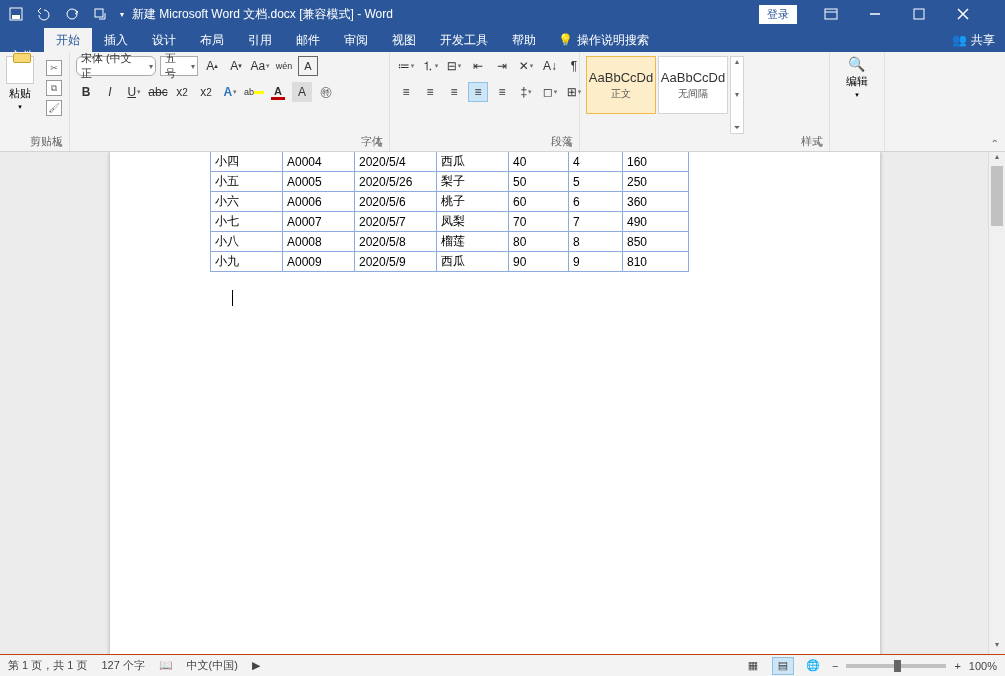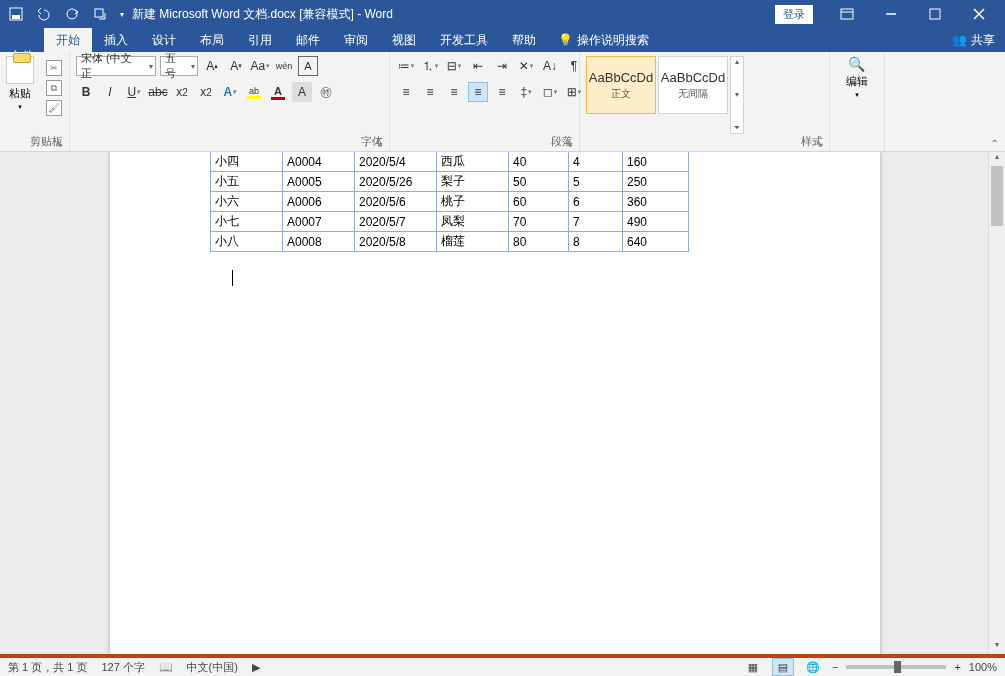--- a/index.html
+++ b/index.html
@@ -2,21 +2,21 @@
 <html><head>
 <meta charset="utf-8">
 <style>
 * { margin: 0; padding: 0; box-sizing: border-box; font-family: "Microsoft YaHei", sans-serif; }
 body { background: #fff; width: 1005px; height: 676px; overflow: hidden; position: relative; }
 
 .titlebar { background: #2b579a; height: 28px; display: flex; align-items: center; color: #fff; font-size: 12px; }
 .qat { display: flex; align-items: center; gap: 12px; padding: 0 8px; }
 .qat .ico { width: 16px; height: 16px; display: flex; align-items: center; justify-content: center; }
 .title-text { flex: 1; text-align: left; }
-.win-ctrls { display: flex; align-items: center; gap: 4px; padding-right: 6px; }
+.win-ctrls { display: flex; align-items: center; gap: 4px; padding-right: 22px; }
 .win-ctrls .login-btn { background: #fff; color: #2b579a; padding: 2px 8px; font-size: 11px; margin-right: 10px; }
 .win-ctrls .wc { width: 40px; height: 24px; display: flex; align-items: center; justify-content: center; }
 
 .menubar { background: #2b579a; height: 24px; display: flex; align-items: stretch; font-size: 12px; }
 .tab { color: #fff; padding: 0 12px; display: flex; align-items: center; }
 .tab.active { background: #f3f3f3; color: #2b579a; }
 .tab.file { padding: 0 10px; margin-top: 28px; }
 .tell-me { display: flex; align-items: center; gap: 4px; color: #fff; padding: 0 10px; }
 .share { margin-left: auto; color: #fff; padding: 0 10px; display: flex; align-items: center; gap: 4px; }
 
@@ -29,21 +29,21 @@
 
 .paste-col { display: flex; flex-direction: column; align-items: center; gap: 2px; }
 .paste-ico { width: 28px; height: 28px; background: #fff; border: 1px solid #ccc; position: relative; }
 .paste-ico::before { content: ""; position: absolute; top: -4px; left: 6px; width: 16px; height: 8px; background: #f8d775; border: 1px solid #c9a227; border-radius: 2px; }
 .side-icons { display: flex; flex-direction: column; gap: 4px; padding-top: 2px; }
 .mini-ico { width: 16px; height: 16px; border: 1px solid #999; background: #fff; font-size: 9px; display: flex; align-items: center; justify-content: center; color: #666; }
 
 .font-row { display: flex; gap: 4px; align-items: center; }
 .combo { border: 1px solid #ababab; background: #fff; height: 20px; font-size: 11px; padding: 0 14px 0 4px; display: flex; align-items: center; position: relative; color: #333; }
 .combo::after { content: "▾"; position: absolute; right: 2px; font-size: 8px; color: #666; }
-.font-name { width: 80px; }
+.font-name { width: 80px; border-radius: 6px; }
 .font-size { width: 38px; }
 .rbtn { width: 20px; height: 20px; display: flex; align-items: center; justify-content: center; font-size: 12px; color: #333; }
 .rbtn .drop { font-size: 7px; margin-left: 1px; color: #777; }
 .col-a { color: #2e75b6; } .col-y { background: #ffff00; width: 14px; height: 3px; display: inline-block; } .col-r { background: #c00000; width: 14px; height: 3px; display: inline-block; }
 .align-btn.active { background: #cde6f7; border: 1px solid #92c0e0; }
 
 .styles-body { display: flex; align-items: stretch; gap: 2px; }
 .style-card { border: 1px solid #d4d4d4; background: #fff; width: 70px; height: 58px; display: flex; flex-direction: column; align-items: center; justify-content: center; font-size: 11px; }
 .style-card.sel { border: 1px solid #f1b94a; background: #fdeec9; }
 .style-preview { font-size: 13px; color: #333; }
@@ -61,21 +61,21 @@
 .scroll-y .arr.up { top: 0; } .scroll-y .arr.dn { bottom: 0; }
 
 .page { position: absolute; left: 110px; top: 0; width: 770px; height: 900px; background: #fff; box-shadow: 0 0 4px rgba(0,0,0,0.3); padding: 0 100px; }
 .doc-table { border-collapse: collapse; margin-top: 0; font-size: 12px; }
 .doc-table td { border: 1px solid #8faadc; padding: 1px 4px; height: 18px; }
 .doc-table td:nth-child(1){width:72px}.doc-table td:nth-child(2){width:72px}.doc-table td:nth-child(3){width:82px}.doc-table td:nth-child(4){width:72px}.doc-table td:nth-child(5){width:60px}.doc-table td:nth-child(6){width:54px}.doc-table td:nth-child(7){width:66px}
 .doc-table tr.cut td { border-top: none; }
 .para-text { font-size: 13px; margin-top: 28px; }
 .cursor { display: inline-block; width: 1px; height: 16px; background: #000; margin-top: 18px; margin-left: 22px; }
 
-.statusbar { position: absolute; bottom: 0; left: 0; right: 0; height: 22px; background: #f3f3f3; border-top: 4px solid #c2410c; display: flex; align-items: center; font-size: 11px; color: #444; padding: 0 8px; gap: 14px; }
+.statusbar { position: absolute; bottom: 0; left: 0; right: 0; height: 22px; background: #f3f3f3; border-top: 1px solid #c2410c; display: flex; align-items: center; font-size: 11px; color: #444; padding: 0 8px; gap: 14px; }
 .statusbar .right { margin-left: auto; display: flex; align-items: center; gap: 8px; }
 .view-btn { width: 22px; height: 18px; display: flex; align-items: center; justify-content: center; border: 1px solid transparent; }
 .view-btn.active { background: #cde6f7; border: 1px solid #92c0e0; }
 .zoom-slider { width: 100px; height: 4px; background: #c1c1c1; position: relative; }
 .zoom-slider .knob { position: absolute; left: 48px; top: -4px; width: 7px; height: 12px; background: #666; }
 
 svg { display: block; }
 </style>
 </head>
 <body>
@@ -200,21 +200,21 @@
           </span>
         <span class="rbtn">
             <s>abc</s>
           </span>
         <span class="rbtn">x<sub>2</sub></span>
         <span class="rbtn">x<sup>2</sup></span>
         <span class="rbtn col-a">
             <b>A</b>
             <span class="drop">▾</span>
           </span>
-        <span class="rbtn" style="flex-direction:column">
+        <span class="rbtn" style="flex-direction:row">
             <span style="font-size:9px">ab</span>
             <span class="col-y"></span>
           </span>
         <span class="rbtn" style="flex-direction:column">
             <b style="font-size:11px">A</b>
             <span class="col-r"></span>
           </span>
         <span class="rbtn" style="background:#ddd">A</span>
         <span class="rbtn">㊕</span>
       </div>
@@ -319,21 +319,30 @@
             <td>7</td>
             <td>490</td>
           </tr>
           <tr>
             <td>小八</td>
             <td>A0008</td>
             <td>2020/5/8</td>
             <td>榴莲</td>
             <td>80</td>
             <td>8</td>
-            <td>640</td>
+            <td>850</td>
+          </tr>
+          <tr>
+            <td>小九</td>
+            <td>A0009</td>
+            <td>2020/5/9</td>
+            <td>西瓜</td>
+            <td>90</td>
+            <td>9</td>
+            <td>810</td>
           </tr>
         </tbody>
     </table>
     <span class="cursor"></span>
   </div>
   <div class="scroll-y">
     <div class="arr up">▴</div>
     <div class="thumb"></div>
     <div class="arr dn">▾</div>
   </div>

